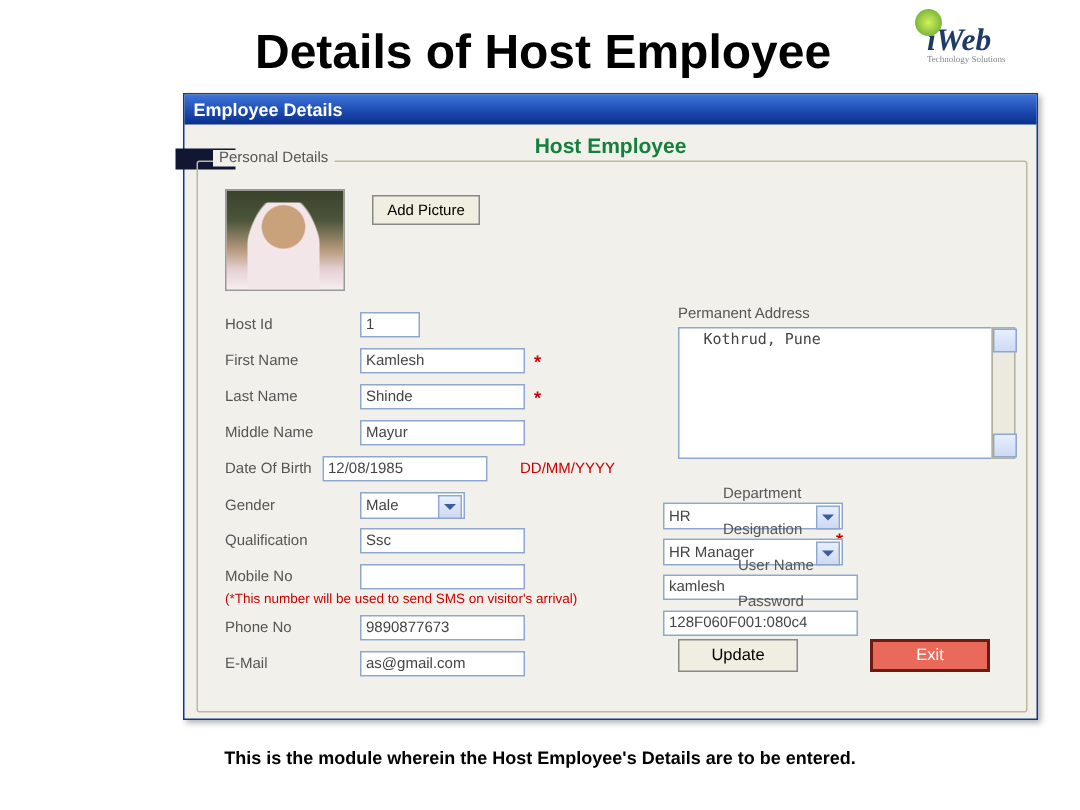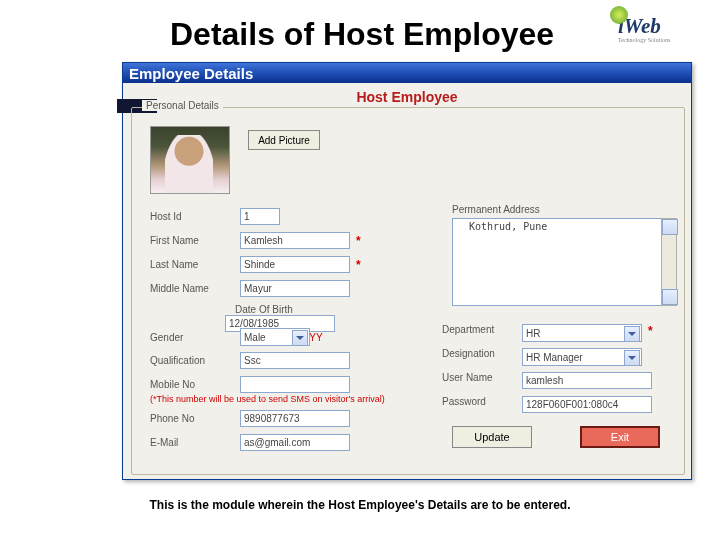--- a/index.html
+++ b/index.html
@@ -56,39 +56,39 @@
     width: 570px;
     height: 418px;
     border: 1px solid #0a3b8f;
     background: #f2f0ea;
     box-shadow: 2px 2px 4px rgba(0,0,0,.3);
   }
   .titlebar {
     height: 20px;
     background: linear-gradient(to bottom, #3f74d8 0%, #1f4fb5 50%, #0a2f8c 100%);
     color: #fff;
-    font-size: 15px;
+    font-size: 12px;
     font-weight: 700;
     display: flex;
     align-items: center;
     padding-left: 6px;
   }
   .dark-strip {
     position: absolute;
     top: 36px;
     left: -6px;
     width: 40px;
     height: 14px;
     background: #111733;
   }
   .form-heading {
     text-align: center;
     font-weight: 700;
     font-size: 14px;
-    color: #b91c1c;
+    color: #15803d;
     margin-top: 6px;
   }
   .groupbox {
     position: absolute;
     top: 44px;
     left: 8px;
     right: 6px;
     bottom: 4px;
     border: 1px solid #bdb89f;
     border-radius: 2px;
@@ -195,21 +195,22 @@
   }
   .hint-mobile {
     color: #c00; font-size: 9px;
     filter: blur(0.3px);
     text-align: center;
   }
   .rrow {
     position: absolute;
     left: 310px;
     display: flex;
-    align-items: flex-start;
+    align-items: flex-end;
+    flex-direction: column;
   }
   .addr-label {
     position: absolute;
     left: 320px; top: 96px;
     font-size: 10px; color: #555;
     filter: blur(0.3px);
   }
   .addr-box {
     position: absolute;
     left: 320px; top: 110px;
@@ -308,21 +309,21 @@
         <label>Last Name</label>
         <input class="txt w1" value="Shinde" style="">
         <span class="ast">*</span>
       </div>
 
       <div class="frow" style="top:172px;">
         <label>Middle Name</label>
         <input class="txt w1" value="Mayur" style="">
       </div>
 
-      <div class="frow" style="top:196px;flex-direction:column;">
+      <div class="frow" style="top:196px;">
         <label>Date Of Birth</label>
         <input class="txt w1" value="12/08/1985" style="">
         <span class="hint-date">DD/MM/YYYY</span>
       </div>
 
       <div class="frow" style="top:220px;">
         <label>Gender</label>
         <span class="sel" style="width:70px;">
           <span>Male</span>
         </span>

